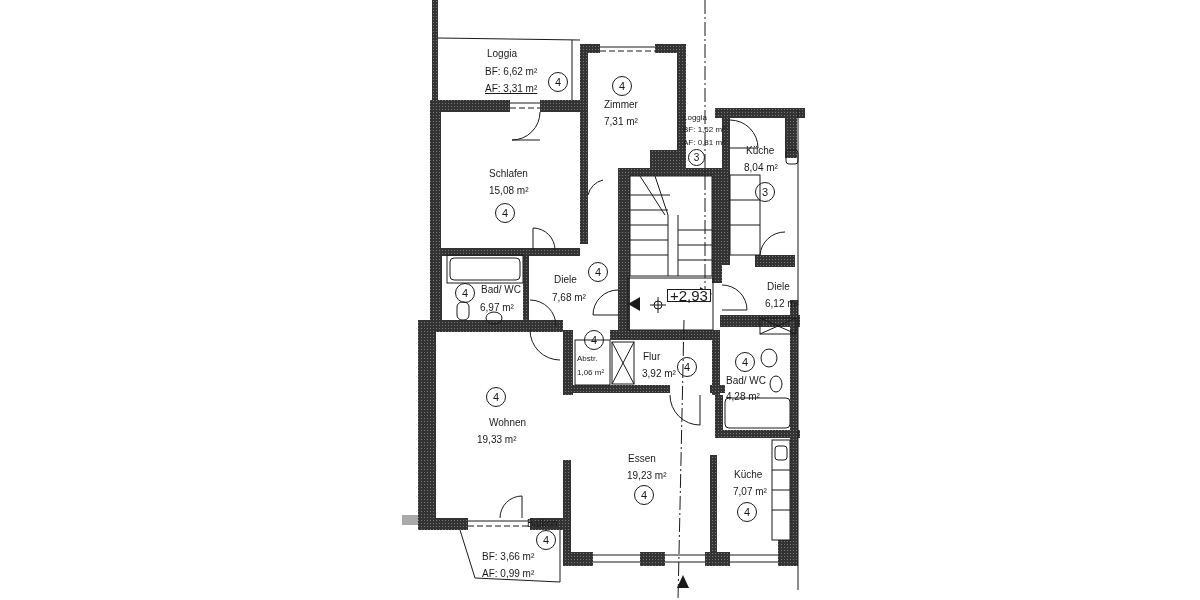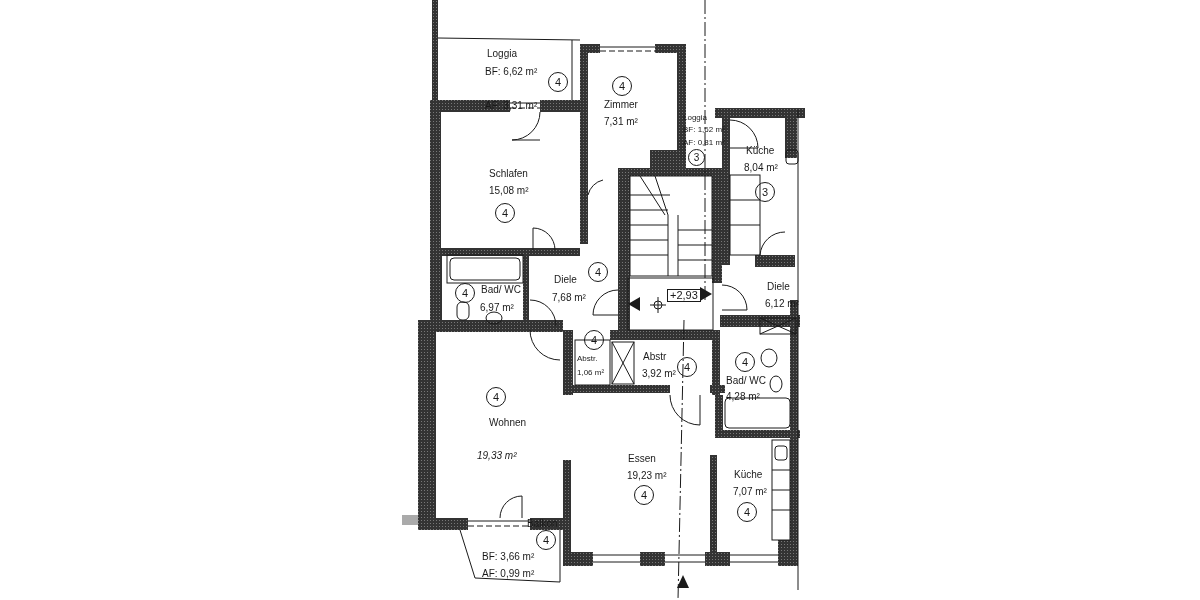--- a/index.html
+++ b/index.html
@@ -2,21 +2,21 @@
 <html><head>
 <meta charset="utf-8">
 <style>
   html,body{margin:0;padding:0;background:#ffffff;}
   body{width:1200px;height:600px;position:relative;overflow:hidden;font-family:"Liberation Sans",sans-serif;color:#1a1a1a;}
   #plan{position:absolute;left:0;top:0;width:1200px;height:600px;}
   .label{position:absolute;font-size:10px;line-height:13px;white-space:nowrap;color:#1a1a1a;}
   .label.small{font-size:8px;line-height:10px;}
   .circ{position:absolute;width:18px;height:18px;border:1.5px solid #1a1a1a;border-radius:50%;font-size:11px;line-height:18px;text-align:center;background:transparent;color:#1a1a1a;}
   .circ.sm{width:15px;height:15px;line-height:15px;font-size:10px;}
-  .level{position:absolute;border:1px solid #1a1a1a;font-size:11px;padding:0 2px;line-height:11px;background:#fff;}
+  .level{position:absolute;border:1px solid #1a1a1a;font-size:15px;padding:0 2px;line-height:11px;background:#fff;}
 </style>
 </head>
 <body>
 
 <svg id="plan" viewBox="0 0 1200 600" xmlns="http://www.w3.org/2000/svg">
   <defs>
     <pattern id="wallpat" width="3" height="3" patternUnits="userSpaceOnUse">
       <rect width="3" height="3" fill="#333"></rect>
       <rect x="1" y="1" width="1" height="1" fill="#777"></rect>
     </pattern>
@@ -165,21 +165,21 @@
     <polygon points="712,294 700,287 700,301"></polygon>
     <polygon points="683,575 677,588 689,588"></polygon>
     <circle cx="658" cy="305" r="4" fill="none" stroke="#1a1a1a"></circle>
     <line x1="650" y1="305" x2="666" y2="305" stroke="#1a1a1a"></line>
     <line x1="658" y1="297" x2="658" y2="313" stroke="#1a1a1a"></line>
   </g>
 </svg>
 
 <div class="label" style="left:487px;top:47px;">Loggia</div>
 <div class="label" style="left:485px;top:65px;">BF: 6,62 m²</div>
-<div class="label" style="left:485px;top:99px;">AF: 3,31 m²</div>
+<div class="label" style="left:485px;top:82px;text-decoration:underline;">AF: 3,31 m²</div>
 <div class="circ" style="left:548px;top:72px;">4</div>
 
 <div class="circ" style="left:612px;top:76px;">4</div>
 <div class="label" style="left:604px;top:98px;">Zimmer</div>
 <div class="label" style="left:604px;top:115px;">7,31 m²</div>
 
 <div class="label small" style="left:683px;top:113px;">Loggia</div>
 <div class="label small" style="left:683px;top:125px;text-align:right;">BF: 1,62 m²</div>
 <div class="label small" style="left:683px;top:138px;">AF: 0,81 m²</div>
 <div class="circ sm" style="left:688px;top:149px;">3</div>
@@ -202,31 +202,31 @@
 
 <div class="level" style="left:667px;top:289px;">+2,93</div>
 
 <div class="label" style="left:767px;top:280px;">Diele</div>
 <div class="label" style="left:765px;top:297px;">6,12 m²</div>
 
 <div class="circ" style="left:584px;top:330px;">4</div>
 <div class="label small" style="left:577px;top:354px;">Abstr.</div>
 <div class="label small" style="left:577px;top:368px;">1,06 m²</div>
 
-<div class="label" style="left:643px;top:350px;">Abstr</div>
+<div class="label" style="left:643px;top:350px;">Flur</div>
 <div class="label" style="left:642px;top:367px;">3,92 m²</div>
 <div class="circ" style="left:677px;top:357px;">4</div>
 
 <div class="circ" style="left:735px;top:352px;">4</div>
 <div class="label" style="left:726px;top:374px;">Bad/ WC</div>
 <div class="label" style="left:726px;top:390px;">4,28 m²</div>
 
 <div class="circ" style="left:486px;top:387px;">4</div>
 <div class="label" style="left:478px;top:416px;margin-left:11px;">Wohnen</div>
-<div class="label" style="left:477px;top:449px;font-style:italic;">19,33 m²</div>
+<div class="label" style="left:477px;top:433px;">19,33 m²</div>
 
 <div class="label" style="left:628px;top:452px;">Essen</div>
 <div class="label" style="left:627px;top:469px;">19,23 m²</div>
 <div class="circ" style="left:634px;top:485px;">4</div>
 
 <div class="label" style="left:734px;top:468px;">Küche</div>
 <div class="label" style="left:733px;top:485px;">7,07 m²</div>
 <div class="circ" style="left:737px;top:502px;">4</div>
 
 <div class="label" style="left:483px;top:517px;padding-left:44px;">Balkon</div>

